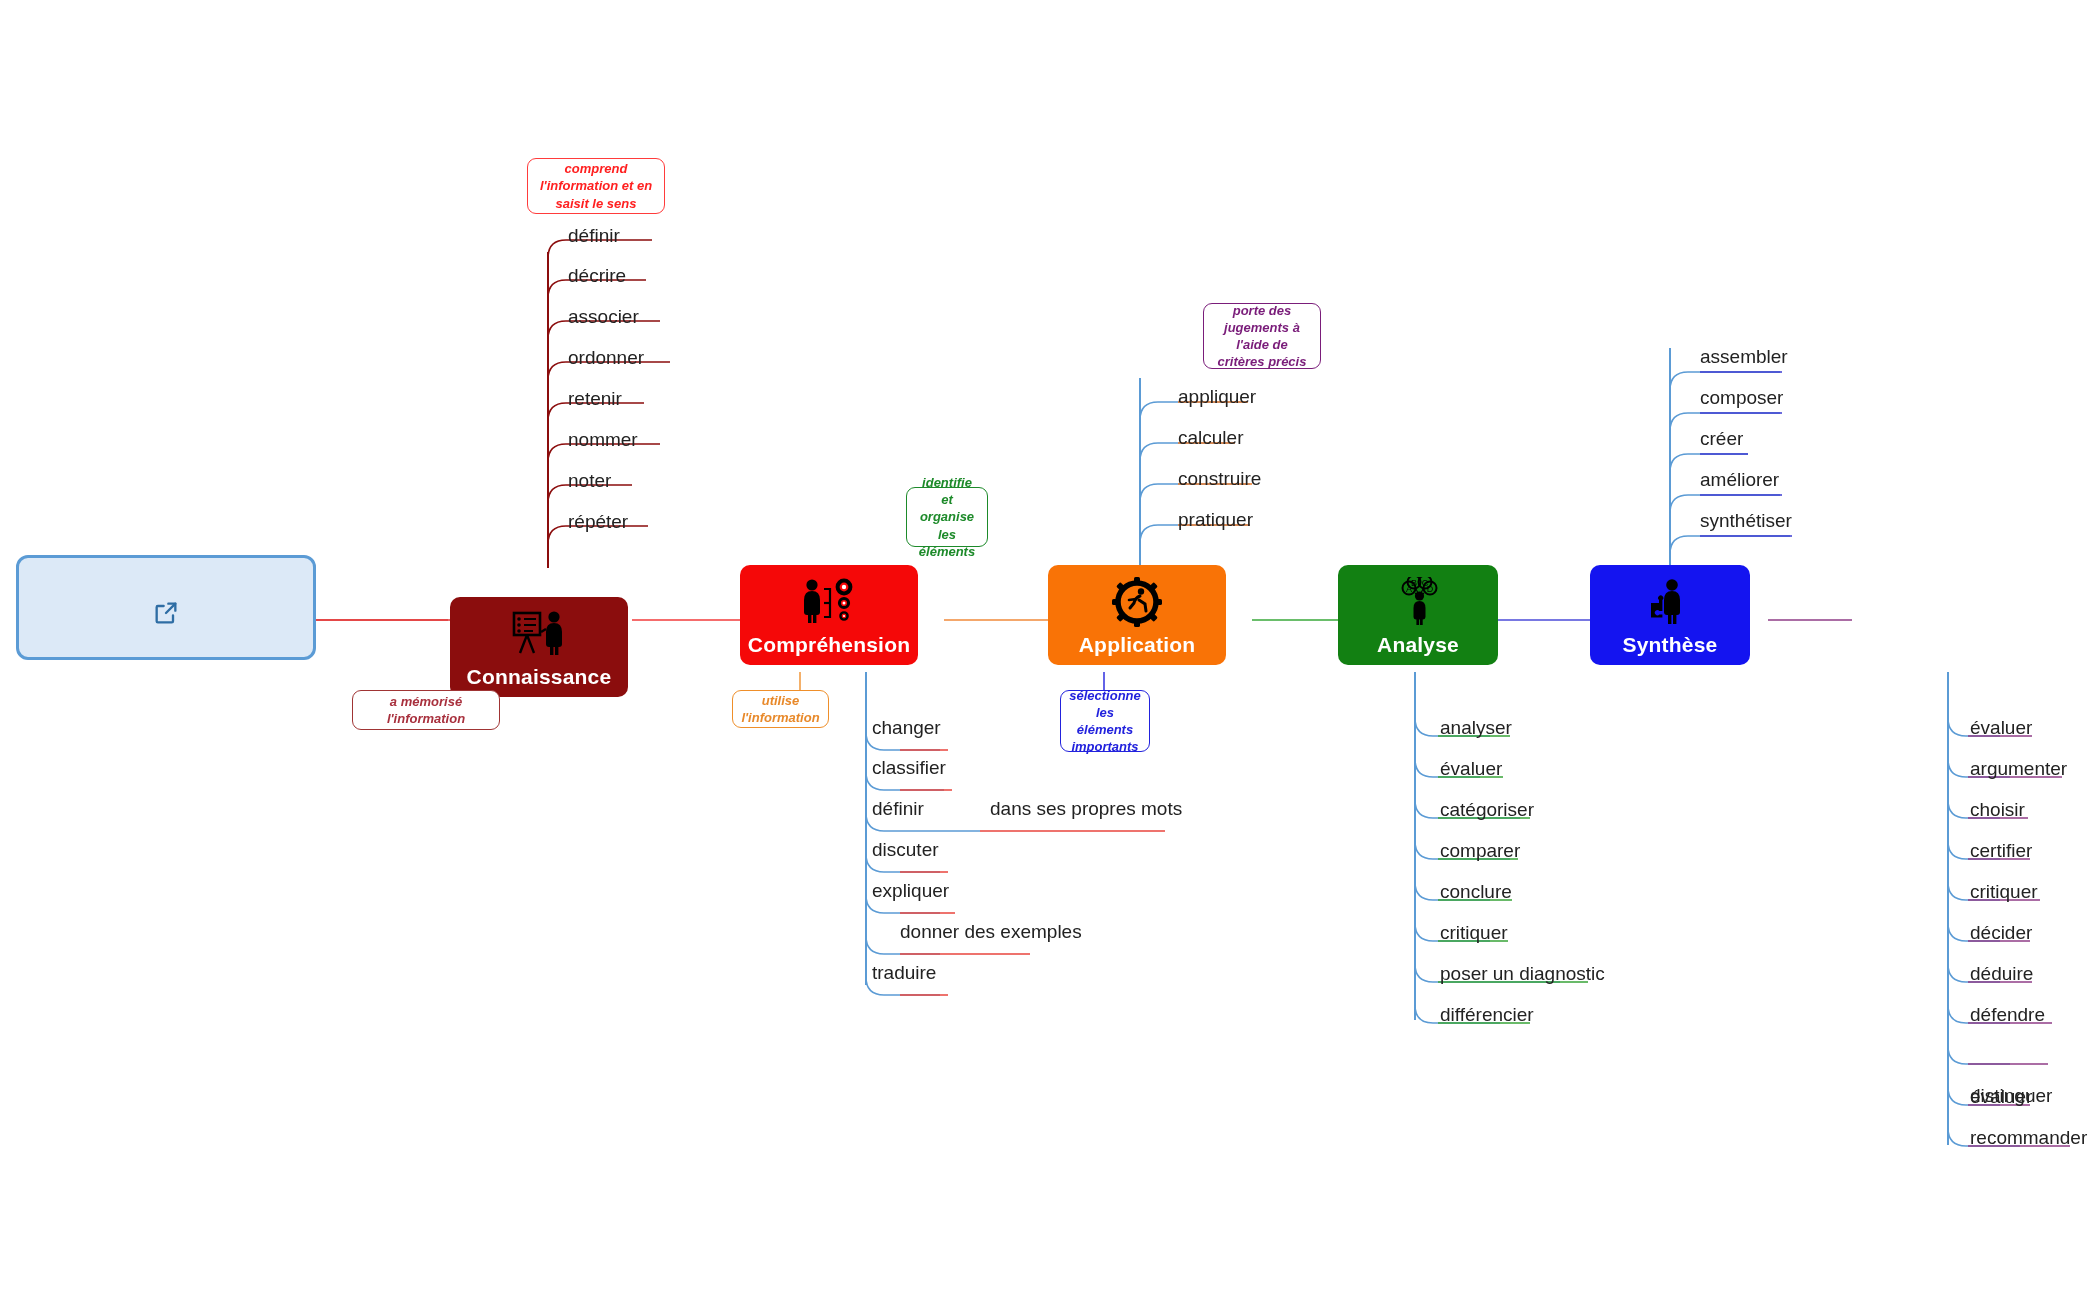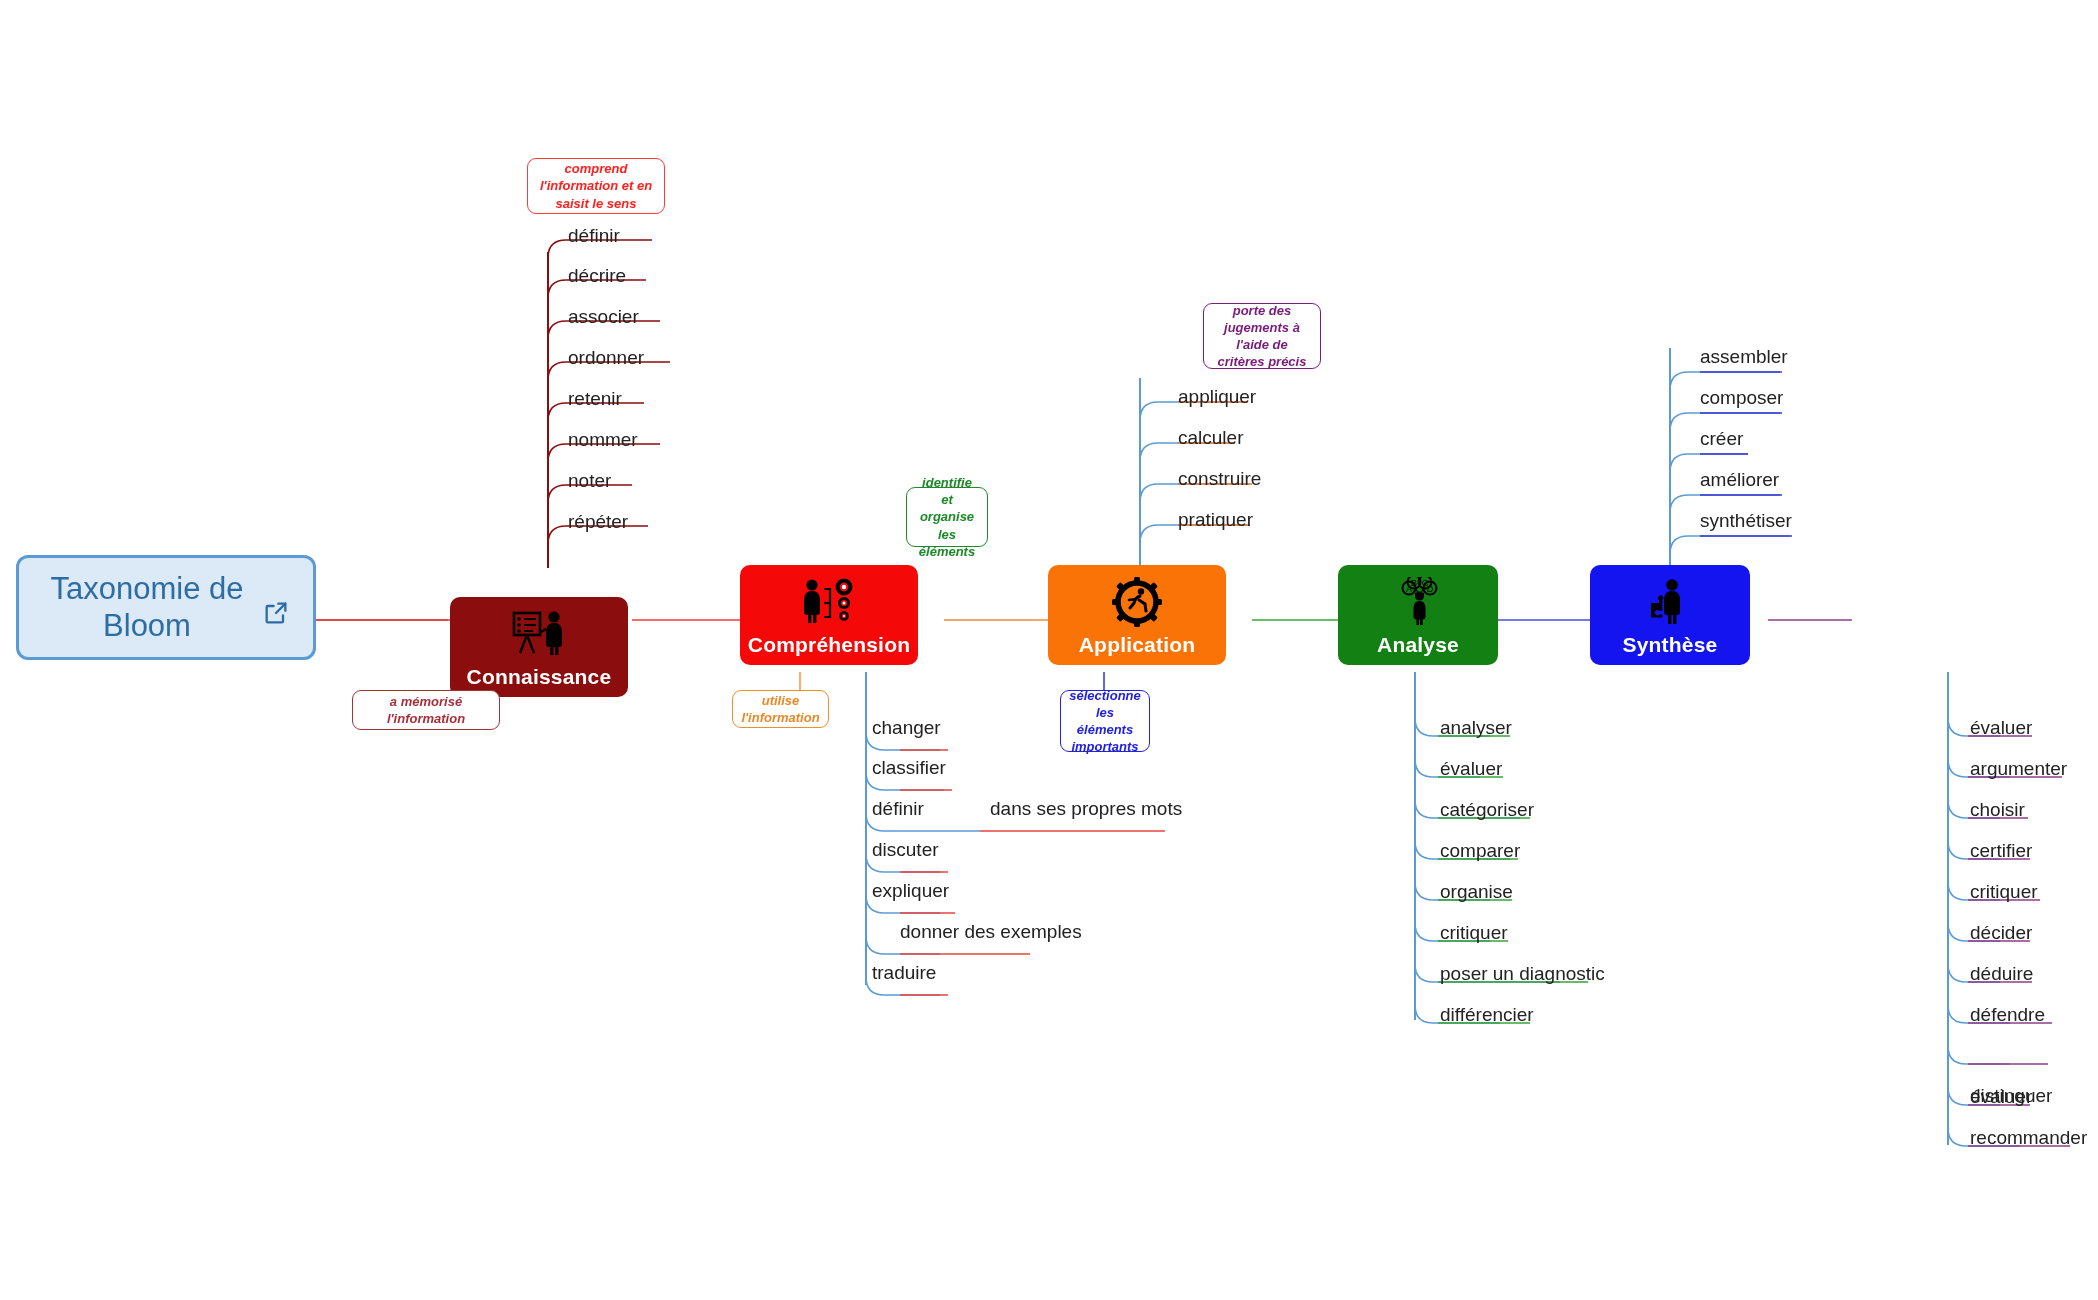--- a/index.html
+++ b/index.html
@@ -212,21 +212,20 @@
     <path d="M 1948 1046 q 0 18 18 18 L 2010 1064" stroke="#5b9bd5" stroke-width="1.6" fill="none"></path>
     <line x1="1968" y1="1064" x2="2048" y2="1064" stroke="#8f3c87" stroke-width="1.6"></line>
     <path d="M 1948 1087 q 0 18 18 18 L 2000 1105" stroke="#5b9bd5" stroke-width="1.6" fill="none"></path>
     <line x1="1968" y1="1105" x2="2030" y2="1105" stroke="#8f3c87" stroke-width="1.6"></line>
     <path d="M 1948 1128 q 0 18 18 18 L 2020 1146" stroke="#5b9bd5" stroke-width="1.6" fill="none"></path>
     <line x1="1968" y1="1146" x2="2070" y2="1146" stroke="#8f3c87" stroke-width="1.6"></line>
   </svg>
 
   <div class="root-node">
     <div class="root-inner">
-      <div class="root-label">Taxonomie de Bloom</div>
       <span class="ext-icon">
         <svg width="28" height="28" viewBox="0 0 24 24" fill="none" stroke="#2e6da4" stroke-width="2" stroke-linecap="round" stroke-linejoin="round">
           <path d="M14 4h6v6"></path>
             <path d="M20 4 L12 12"></path>
           <path d="M18 14v5a1 1 0 0 1-1 1H5a1 1 0 0 1-1-1V7a1 1 0 0 1 1-1h5"></path>
         </svg>
       </span>
     </div>
   </div>
 
@@ -368,21 +367,21 @@
 
   <div class="leaf" style="left:1178px; top:387px;">appliquer</div>
   <div class="leaf" style="left:1178px; top:428px;">calculer</div>
   <div class="leaf" style="left:1178px; top:469px;">construire</div>
   <div class="leaf" style="left:1178px; top:510px;">pratiquer</div>
 
   <div class="leaf" style="left:1440px; top:718px;">analyser</div>
   <div class="leaf" style="left:1440px; top:759px;">évaluer</div>
   <div class="leaf" style="left:1440px; top:800px;">catégoriser</div>
   <div class="leaf" style="left:1440px; top:841px;">comparer</div>
-  <div class="leaf" style="left:1440px; top:882px;">organise</div>
+  <div class="leaf" style="left:1440px; top:882px;">conclure</div>
   <div class="leaf" style="left:1440px; top:923px;">critiquer</div>
   <div class="leaf" style="left:1440px; top:964px;">poser un diagnostic</div>
   <div class="leaf" style="left:1440px; top:1005px;">différencier</div>
 
   <div class="leaf" style="left:1700px; top:347px;">assembler</div>
   <div class="leaf" style="left:1700px; top:388px;">composer</div>
   <div class="leaf" style="left:1700px; top:429px;">créer</div>
   <div class="leaf" style="left:1700px; top:470px;">améliorer</div>
   <div class="leaf" style="left:1700px; top:511px;">synthétiser</div>
 

